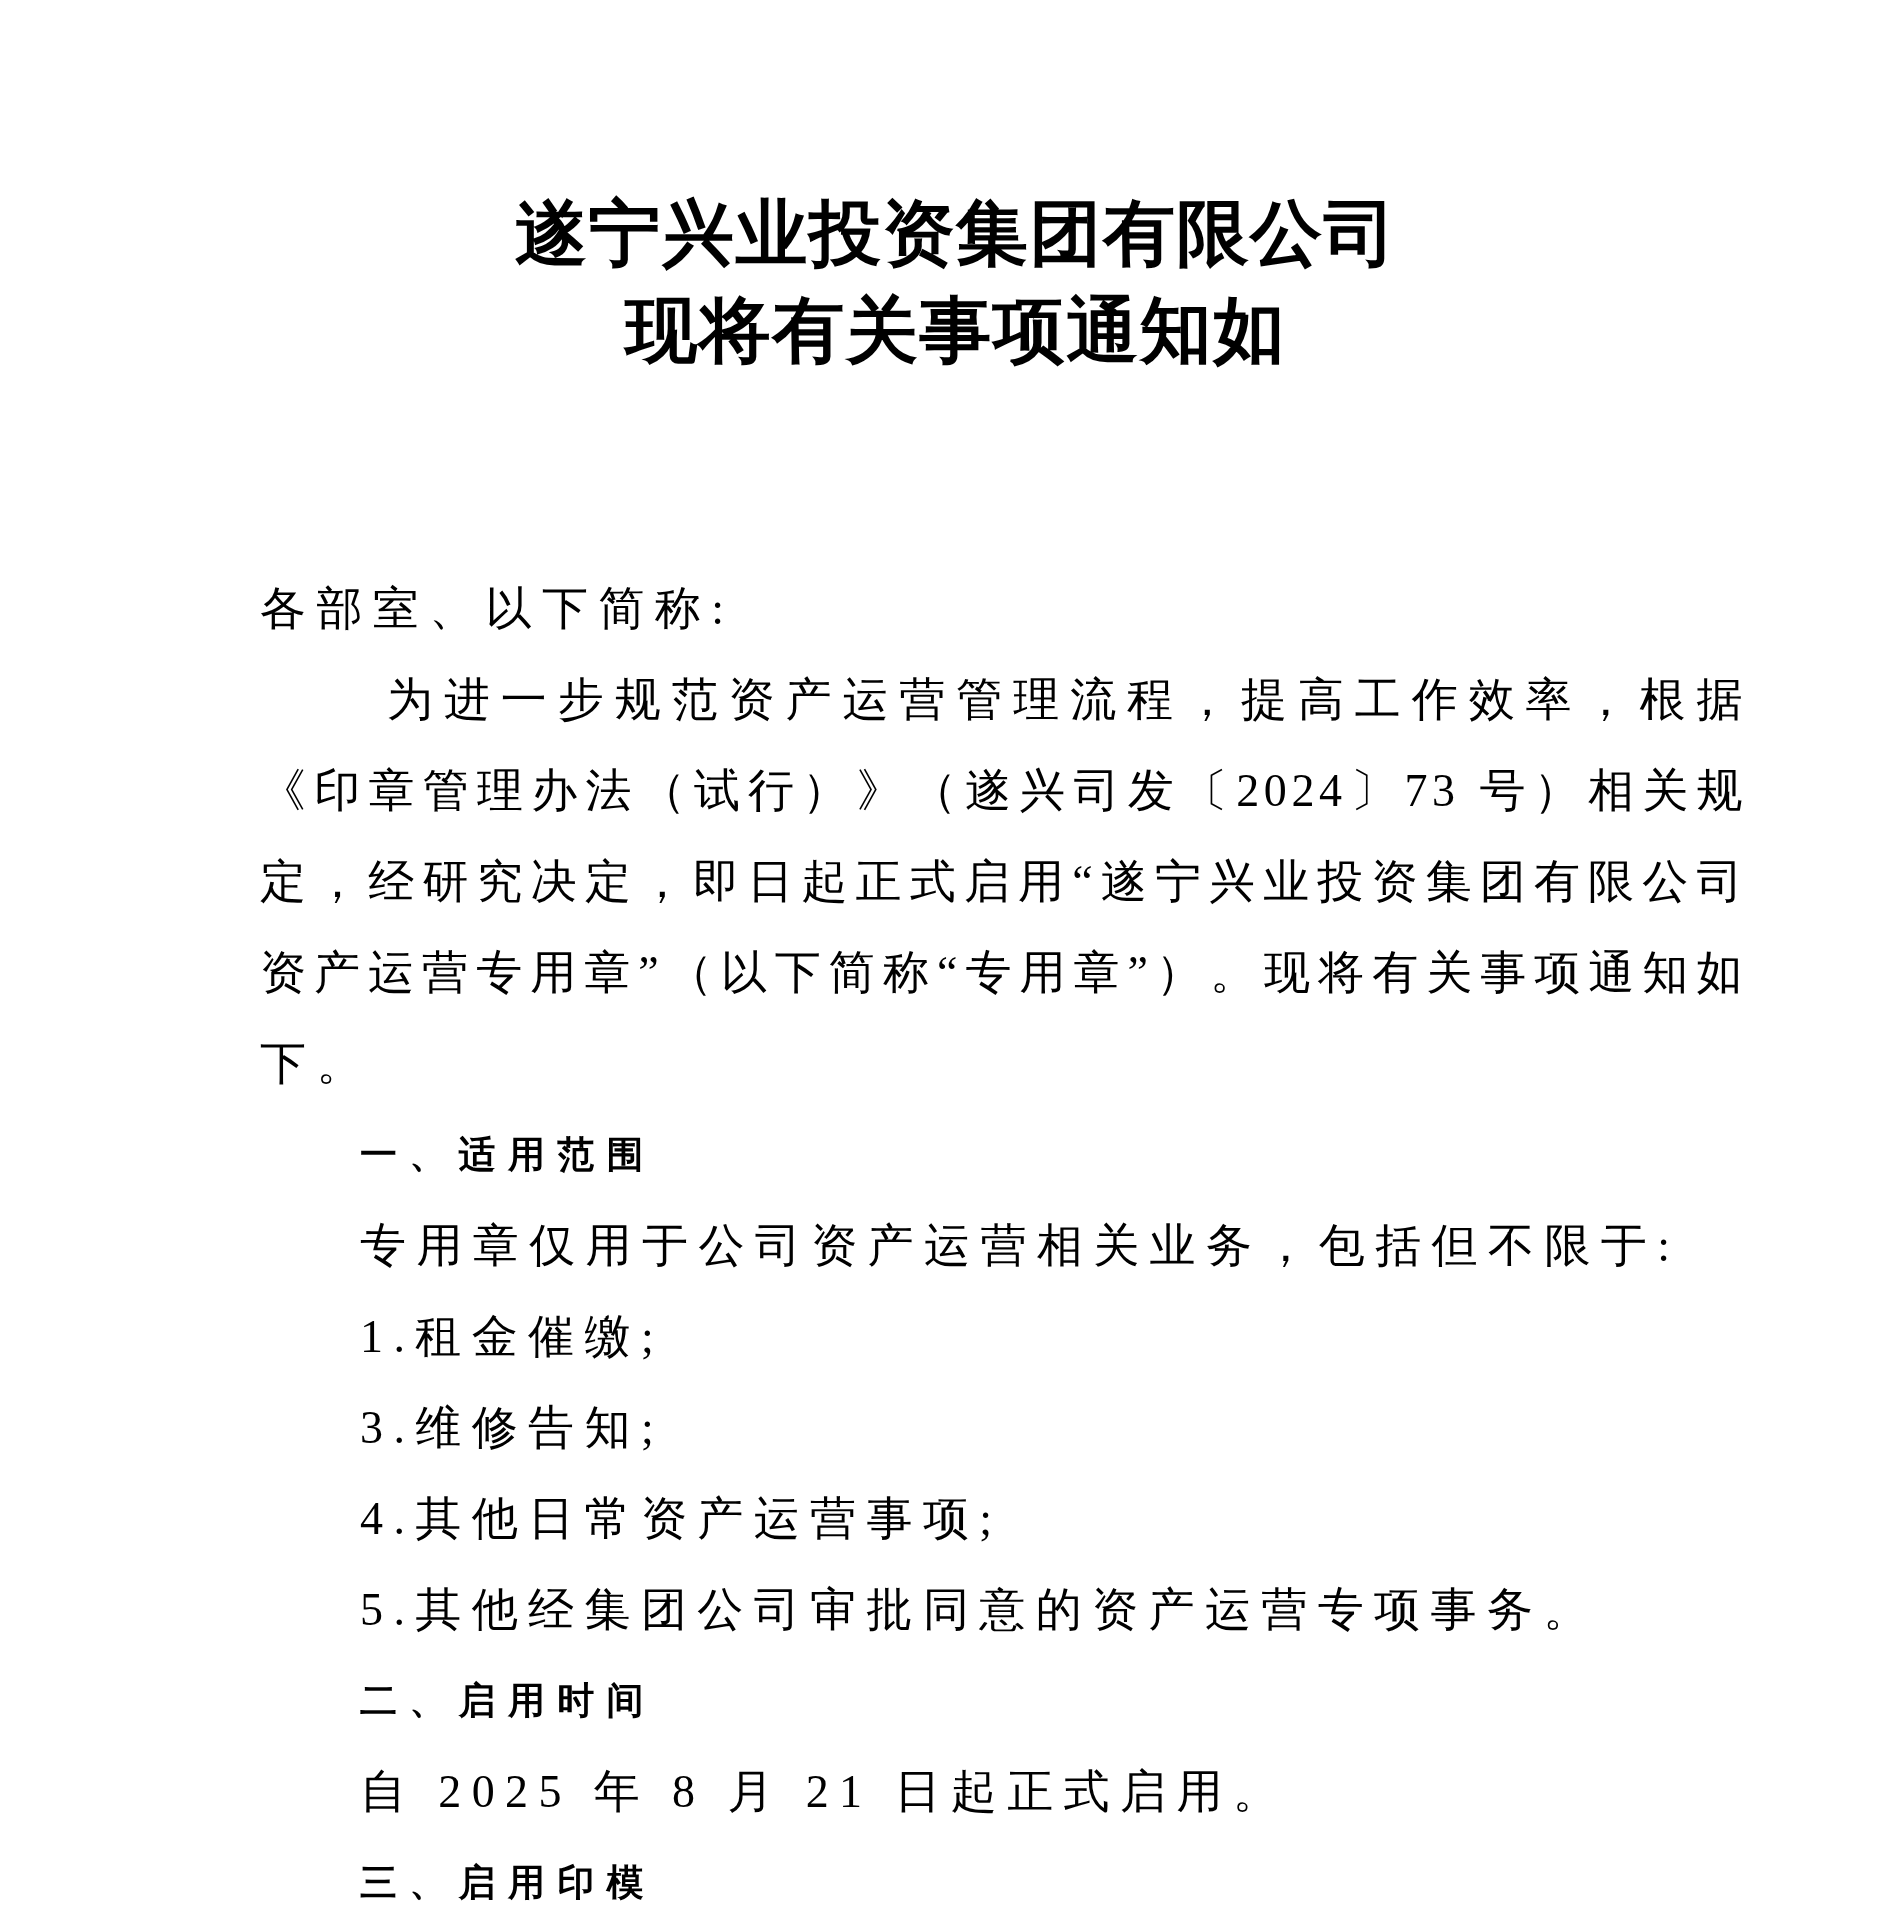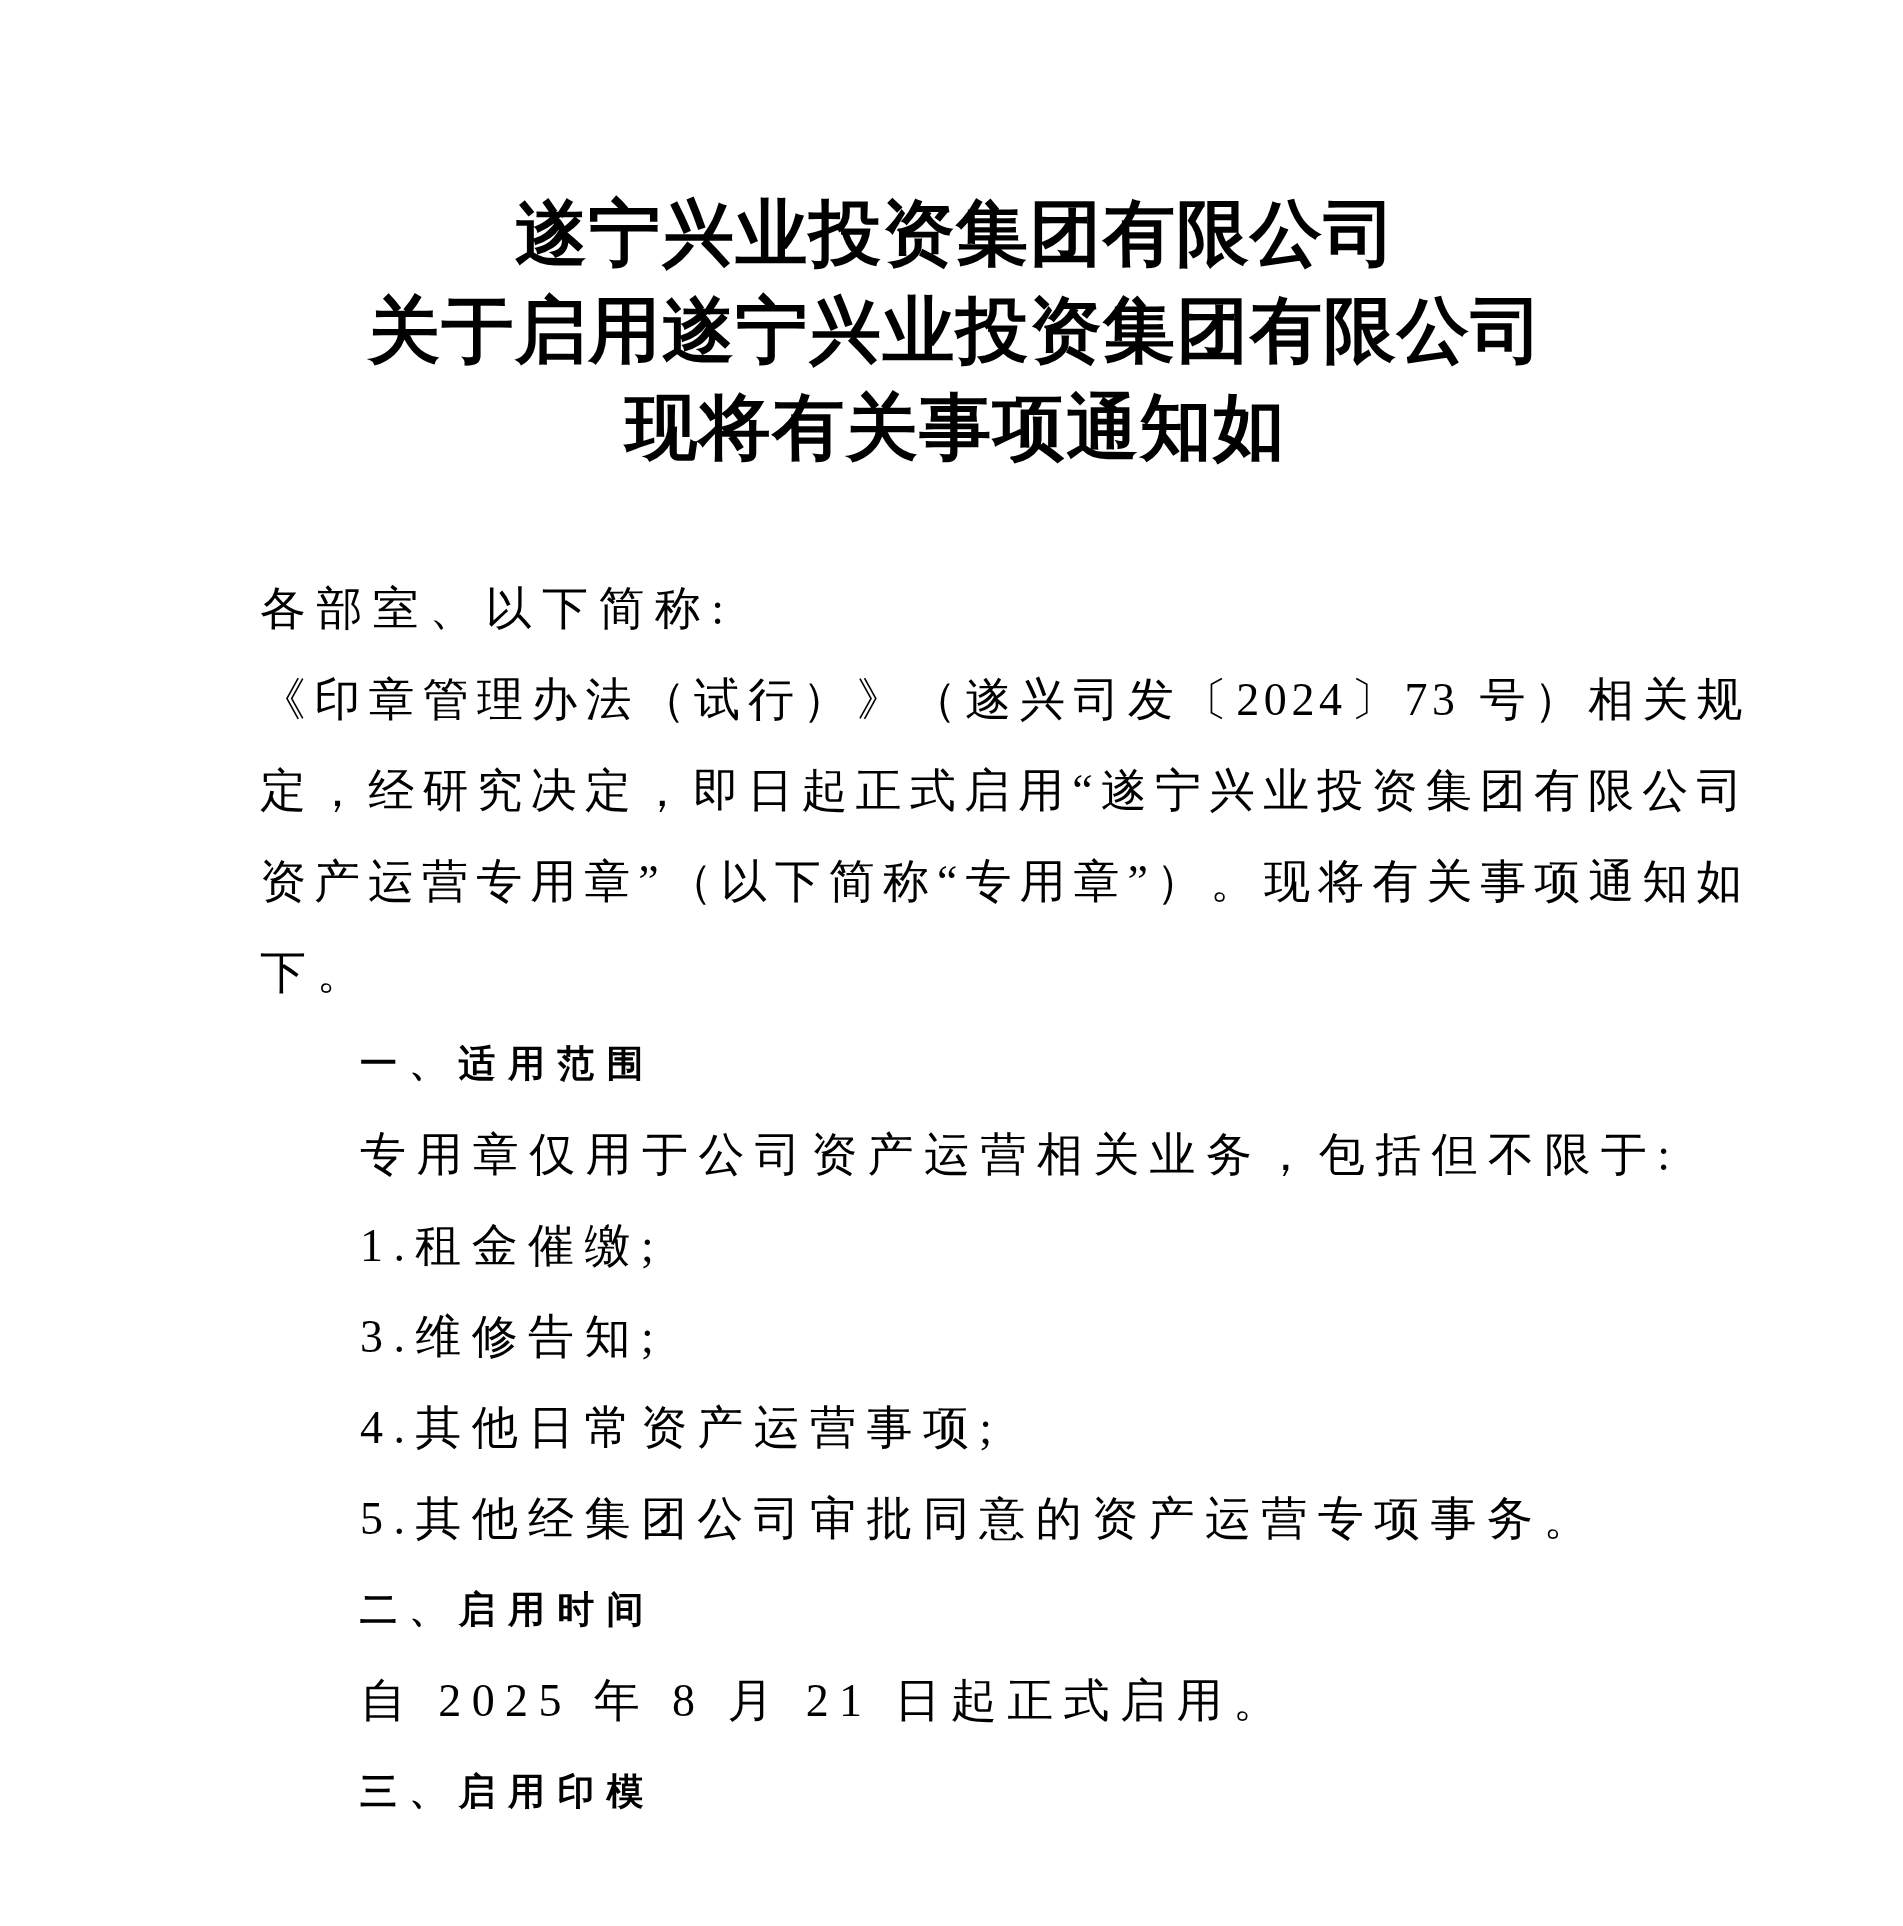--- a/index.html
+++ b/index.html
@@ -21,26 +21,26 @@
   .heading{font-family:"Liberation Sans","DejaVu Sans",sans-serif;
     font-weight:bold;font-size:37px;letter-spacing:12.3px;}
 </style>
 </head>
 <body>
 
 <div class="page">
 
   <div class="title">
     <div class="t-line">遂宁兴业投资集团有限公司</div>
-    <div class="t-line">关于启用遂宁兴业投资集团有限公司</div>
     <div class="t-line">现将有关事项通知如</div>
   </div>
 
   <div class="body">
     <div class="b-line ls27">各部室、以下简称:</div>
+    <div class="fill pfirst">为进一步规范资产运营管理流程，提高工作效率，根据</div>
     <div class="fill">《印章管理办法（试行）》（遂兴司发〔2024〕73 号）相关规</div>
     <div class="fill">定，经研究决定，即日起正式启用“遂宁兴业投资集团有限公司</div>
     <div class="fill">资产运营专用章”（以下简称“专用章”）。现将有关事项通知如</div>
     <div class="b-line ls27">下。</div>
 
     <div class="b-line heading ind">一、适用范围</div>
     <div class="b-line ls27 ind">专用章仅用于公司资产运营相关业务，包括但不限于:</div>
     <div class="b-line ls27 ind">1.租金催缴;</div>
     <div class="b-line ls27 ind">3.维修告知;</div>
     <div class="b-line ls27 ind">4.其他日常资产运营事项;</div>

